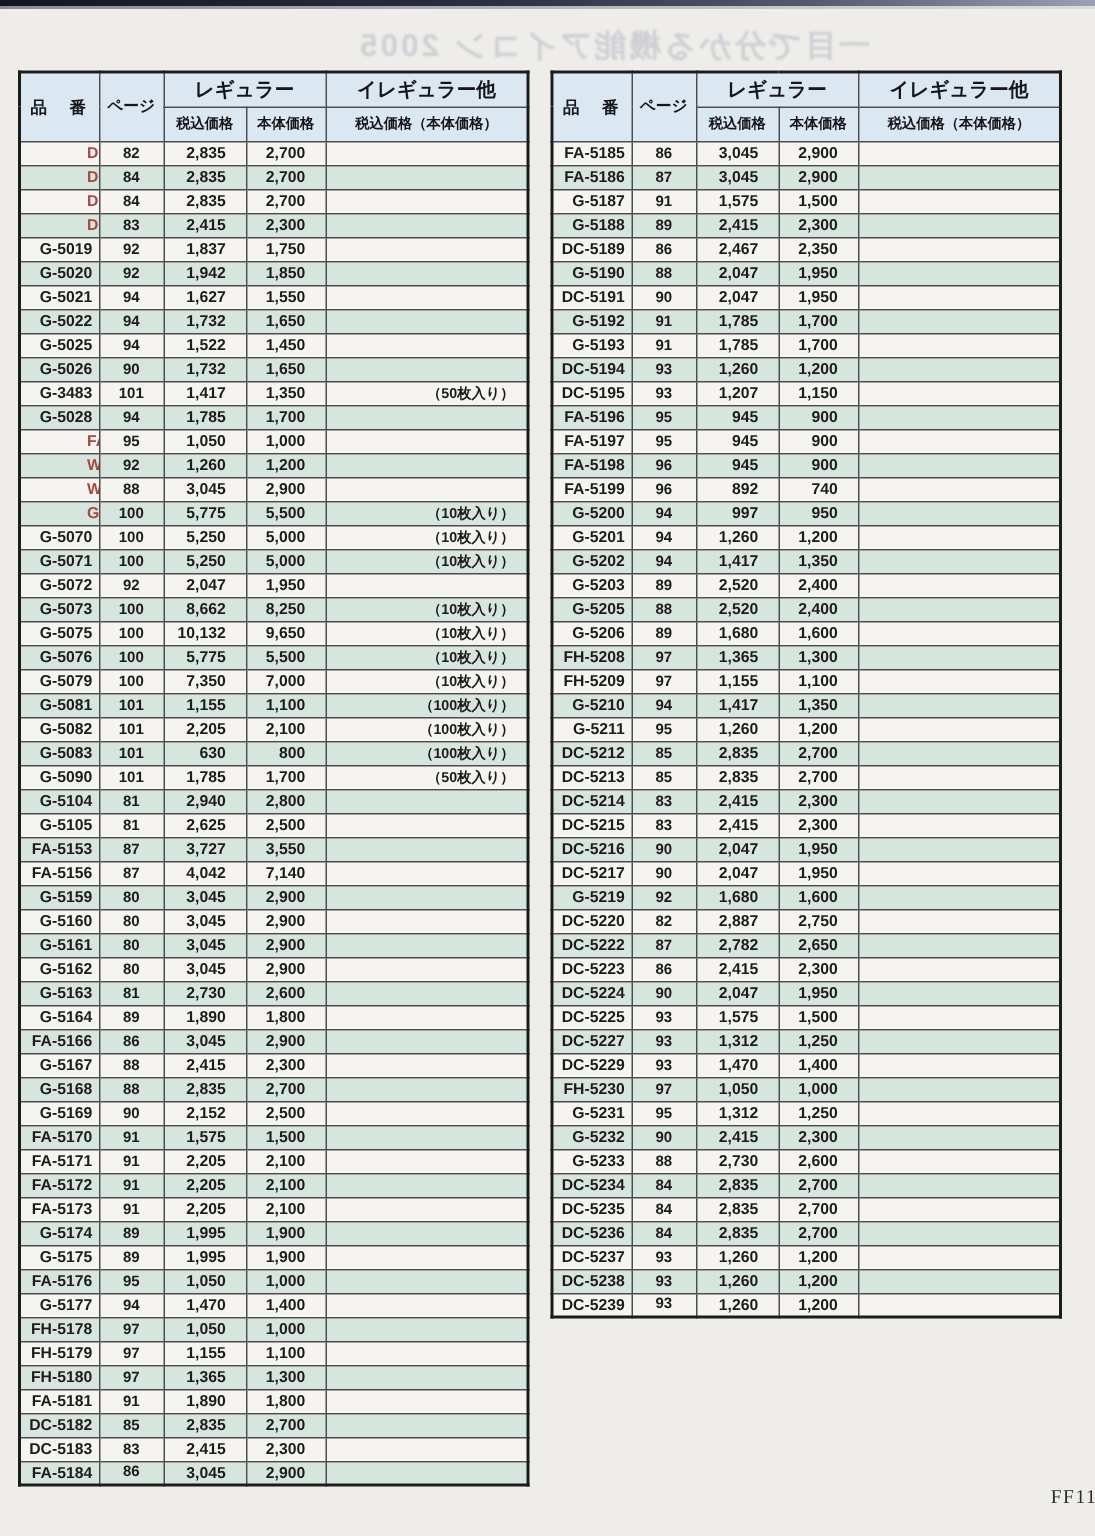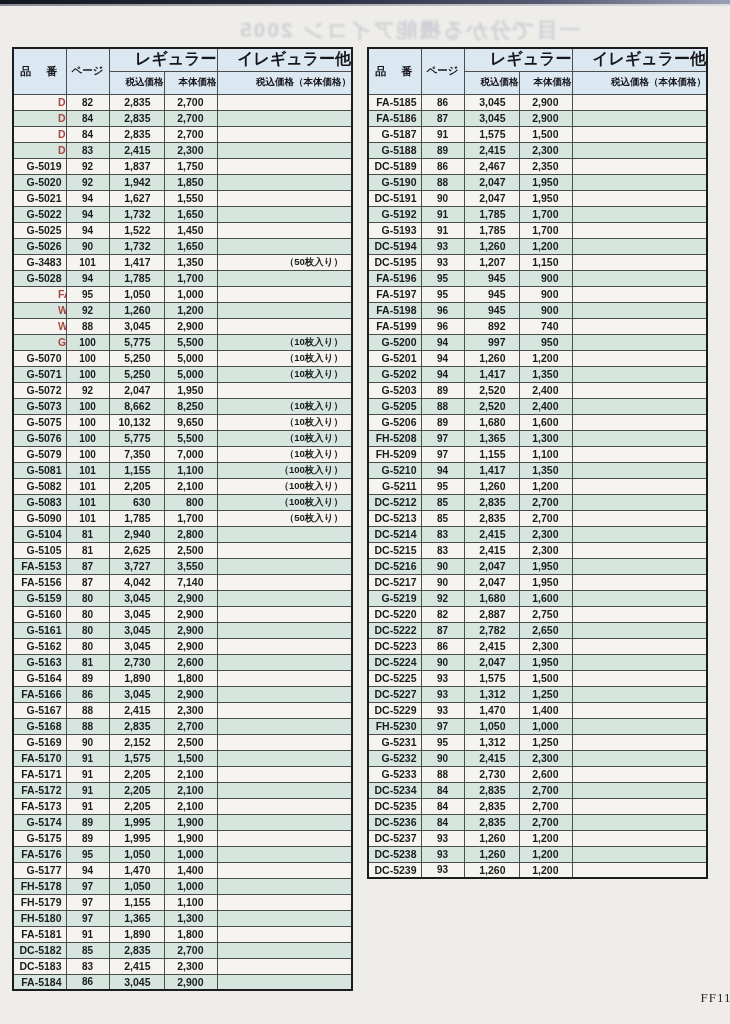--- a/index.html
+++ b/index.html
@@ -40,22 +40,22 @@
   .price-table th, .price-table td {
     border:1px solid #4c4c4c;
     overflow:hidden; white-space:nowrap;
   }
   .price-table thead th {
     background:#dce8f1; color:#16161a;
     font-weight:bold; height:23px;
   }
   th.h-item  { font-size:11px; letter-spacing:2px;margin-top:16px; }
   th.h-page  { font-size:10.5px;margin-top:47px; }
-  th.h-group { font-size:16px;text-align:right; }
-  th.h-sub   { font-size:9.5px; height:22px;text-align:right; }
+  th.h-group { font-size:13px; }
+  th.h-sub   { font-size:9.5px; height:22px; }
 
   tbody tr { height:16px; }
   tbody tr:nth-child(even) { background:#d6e6df; }
   tbody td { font-weight:bold; color:#1b1b1b; }
   td.cell-code { text-align:right; padding-right:4px; font-size:10.5px; }
   tr.red-code td.cell-code { color:#a8483e;padding-left:44px; }
   td.cell-page { text-align:center; font-size:10px; }
   td.cell-tax, td.cell-base { text-align:right; padding-right:13px; font-size:10.5px; }
   td.cell-note { text-align:right; padding-right:8px; font-size:9.5px; }
 

